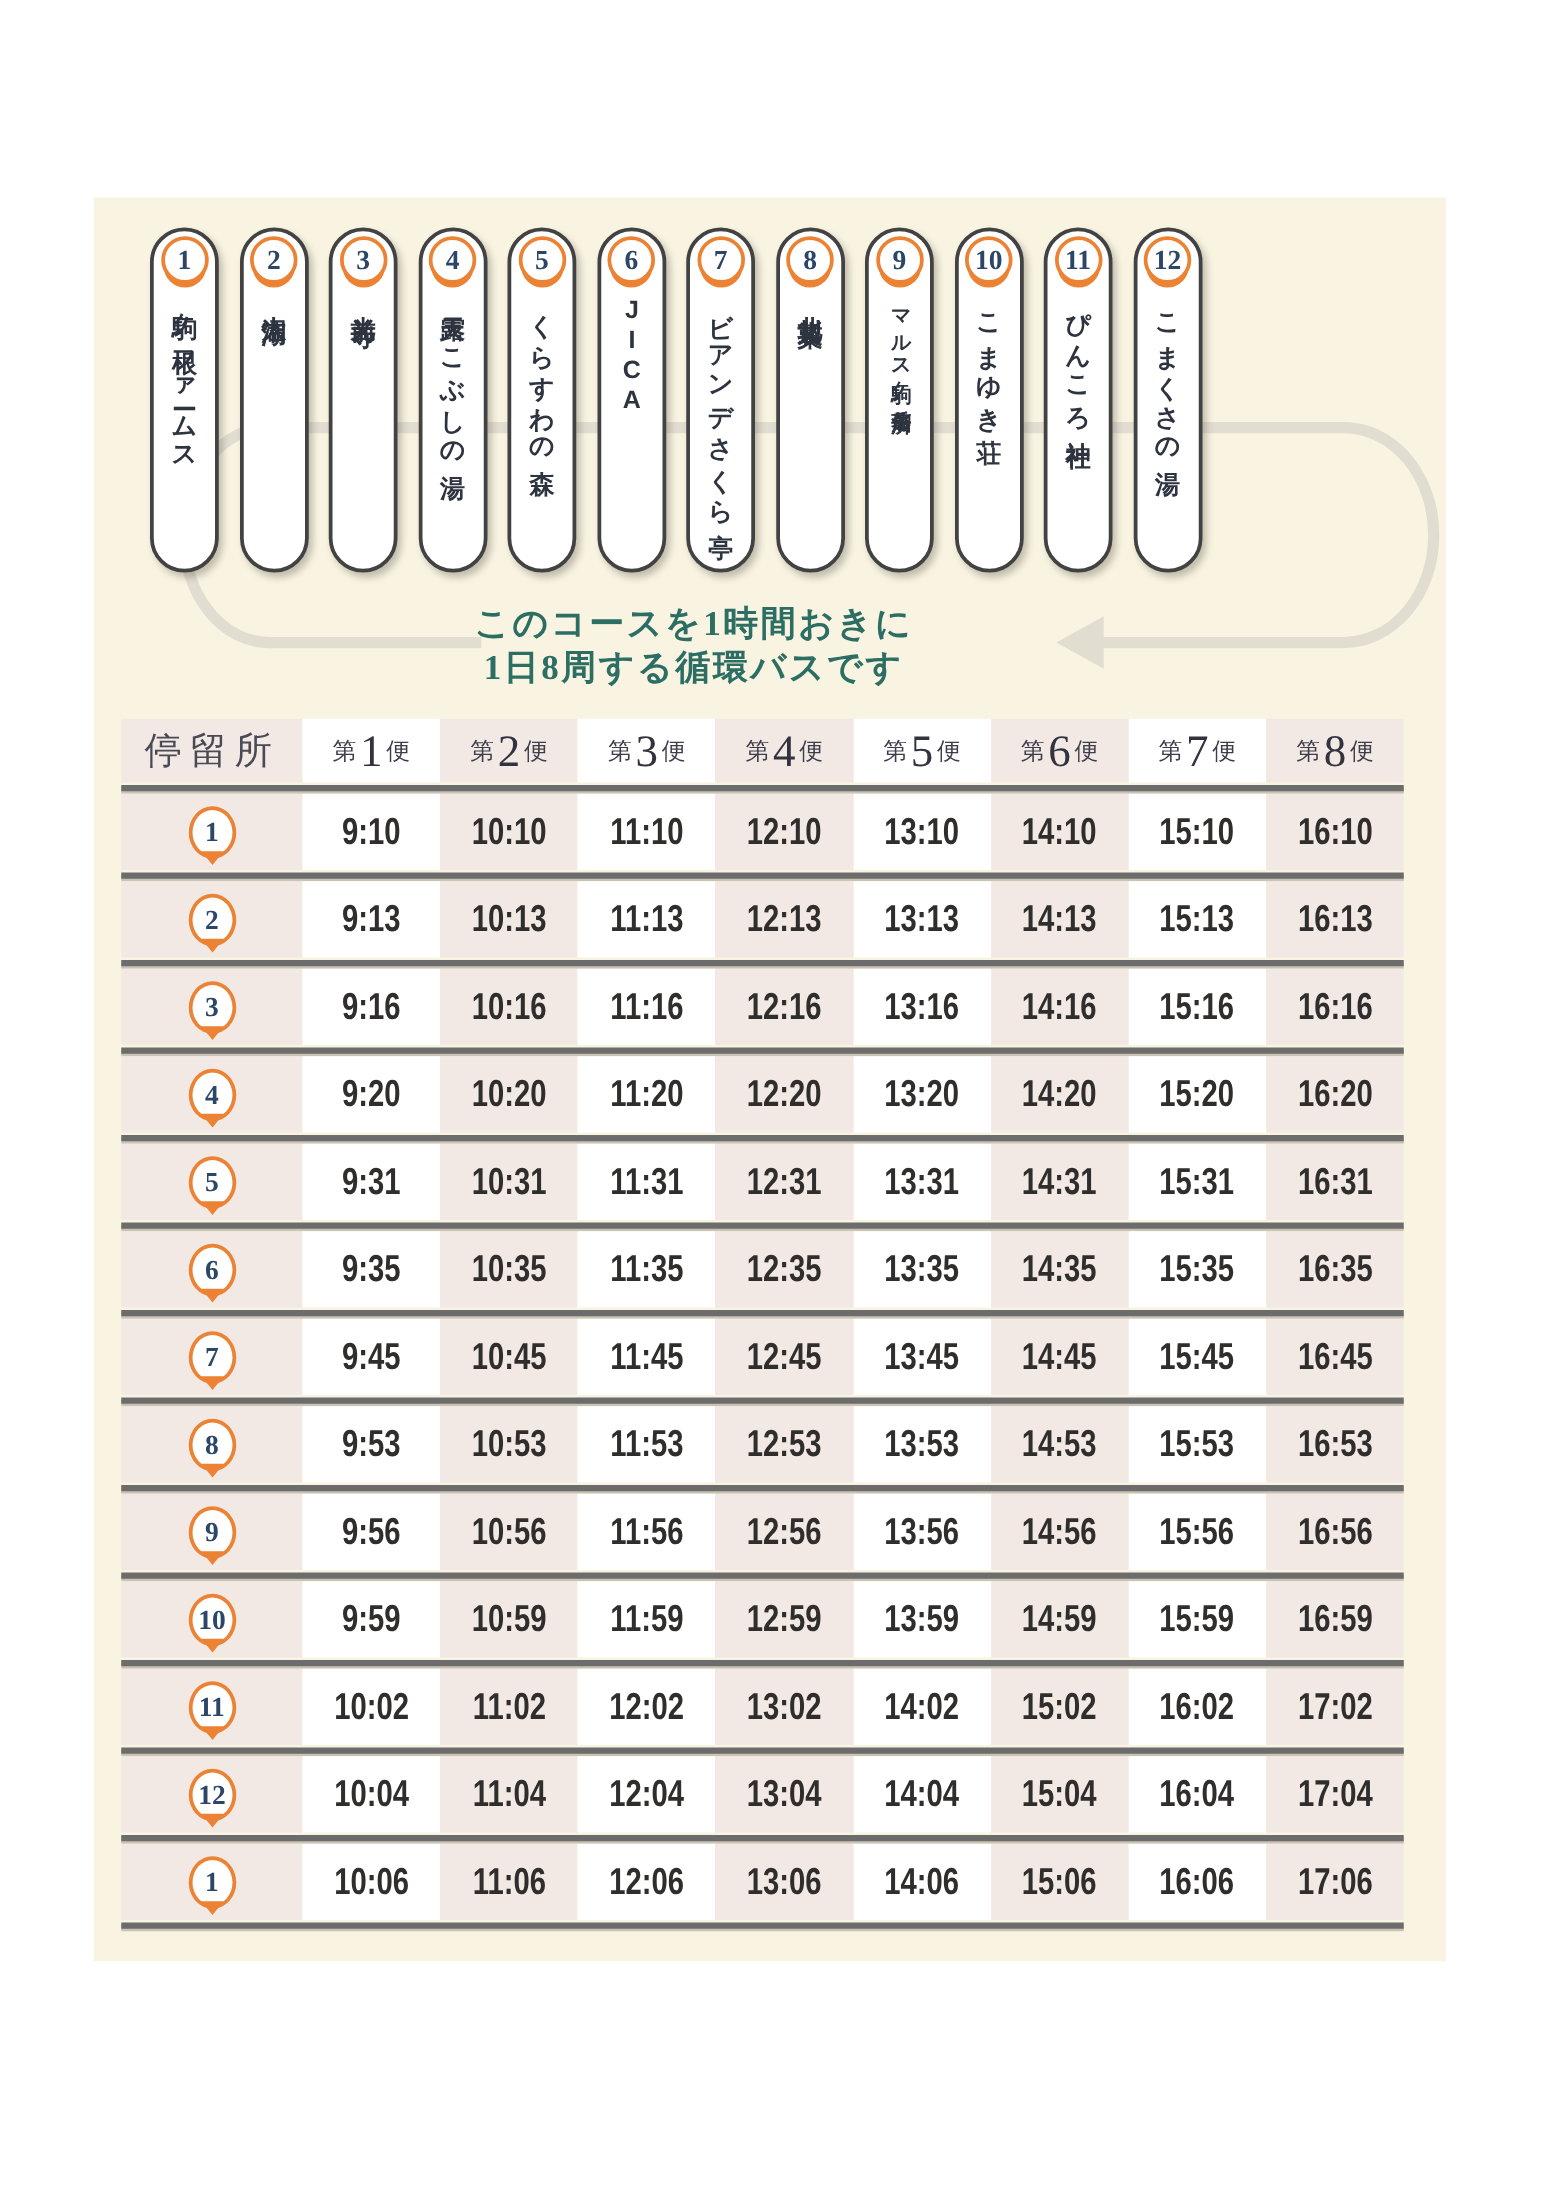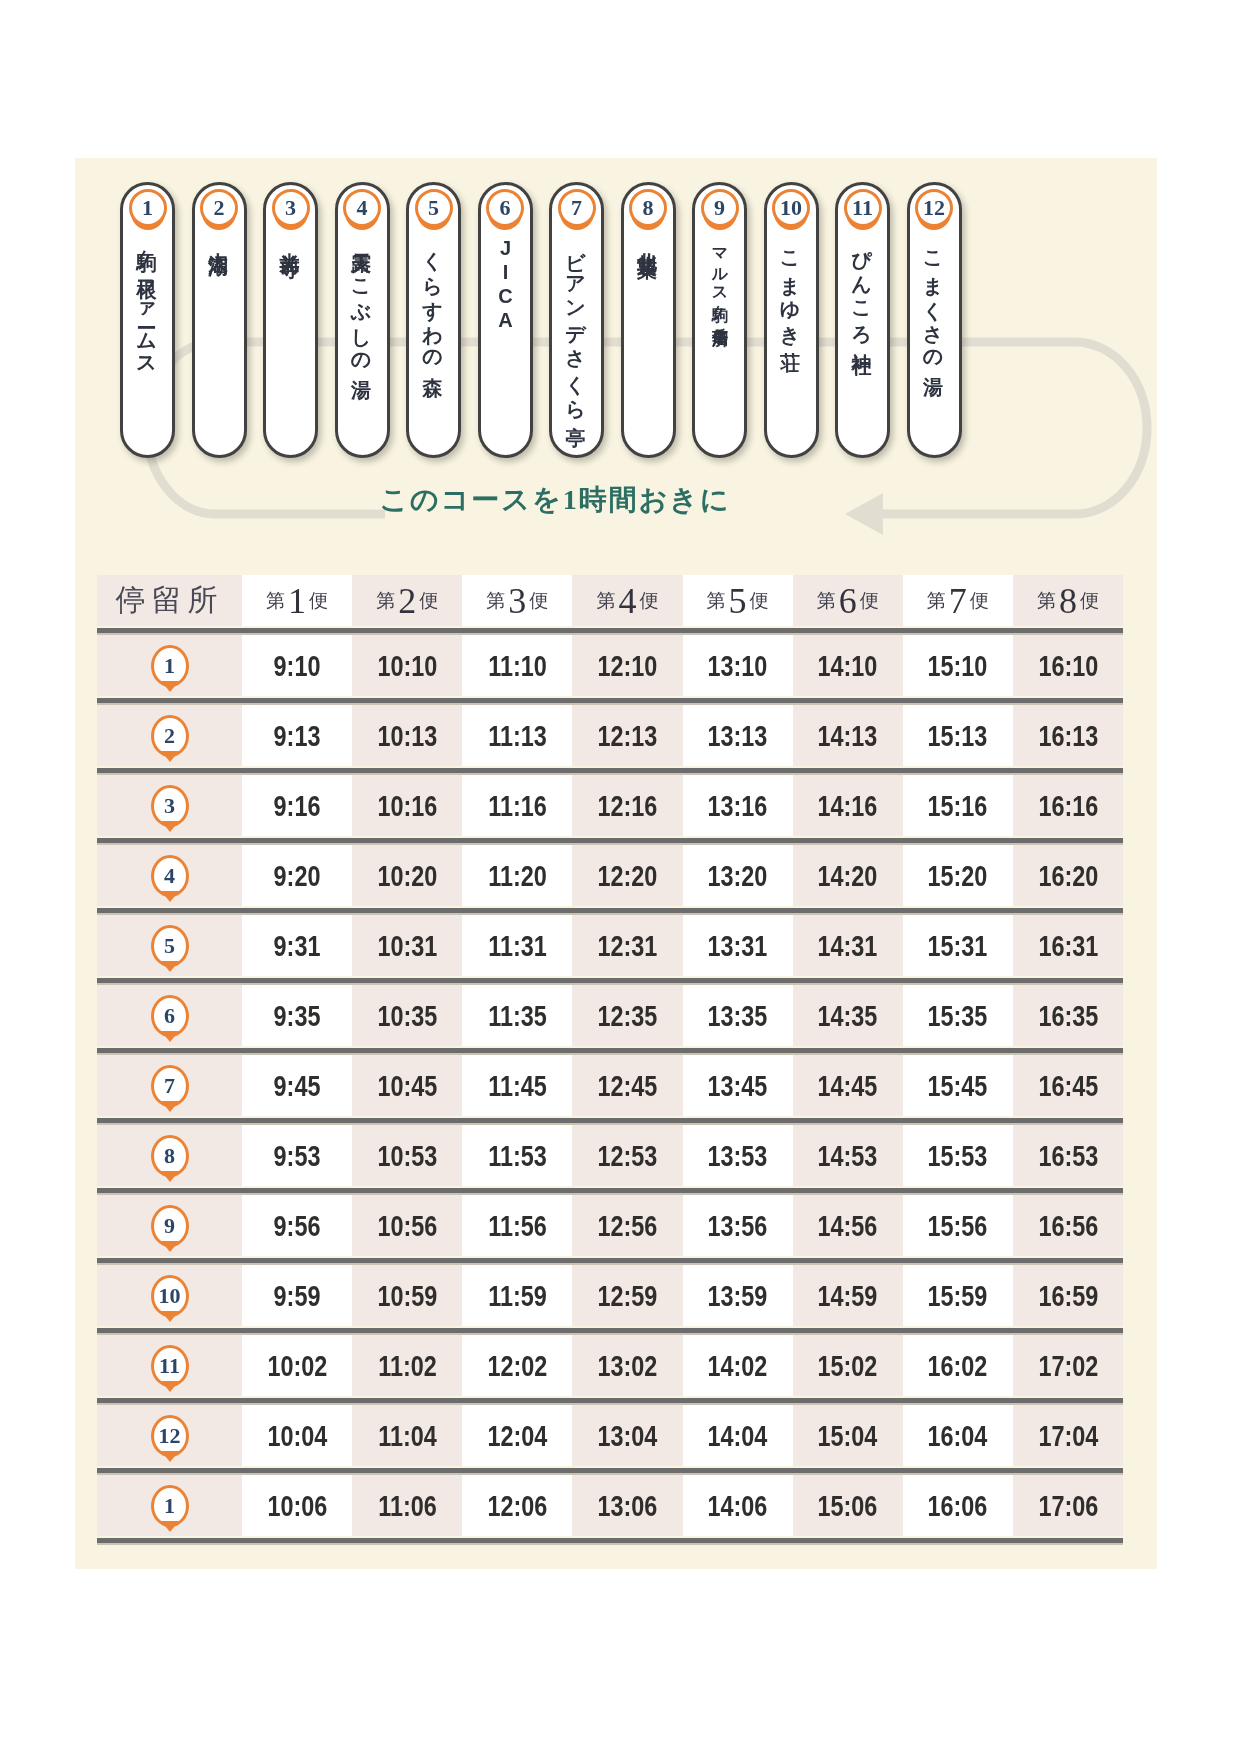--- a/index.html
+++ b/index.html
@@ -156,20 +156,21 @@
         <div class="pill">
           <div class="pill-circle">
             <span class="pill-circ-num">12</span>
           </div>
           <div class="pill-name">こまくさの湯</div>
         </div>
       </div>
 
     <div class="caption">
       <div>このコースを1時間おきに</div>
+      <div>1日8周する循環バスです</div>
     </div>
   </div>
 
   <div class="timetable">
     <div class="t-head">
       <div class="cell c-stop head-stop">停留所</div>
     <div class="cell head-run white">
           <span class="run-pre">第</span>
           <span class="run-num">1</span>
           <span class="run-suf">便</span>

